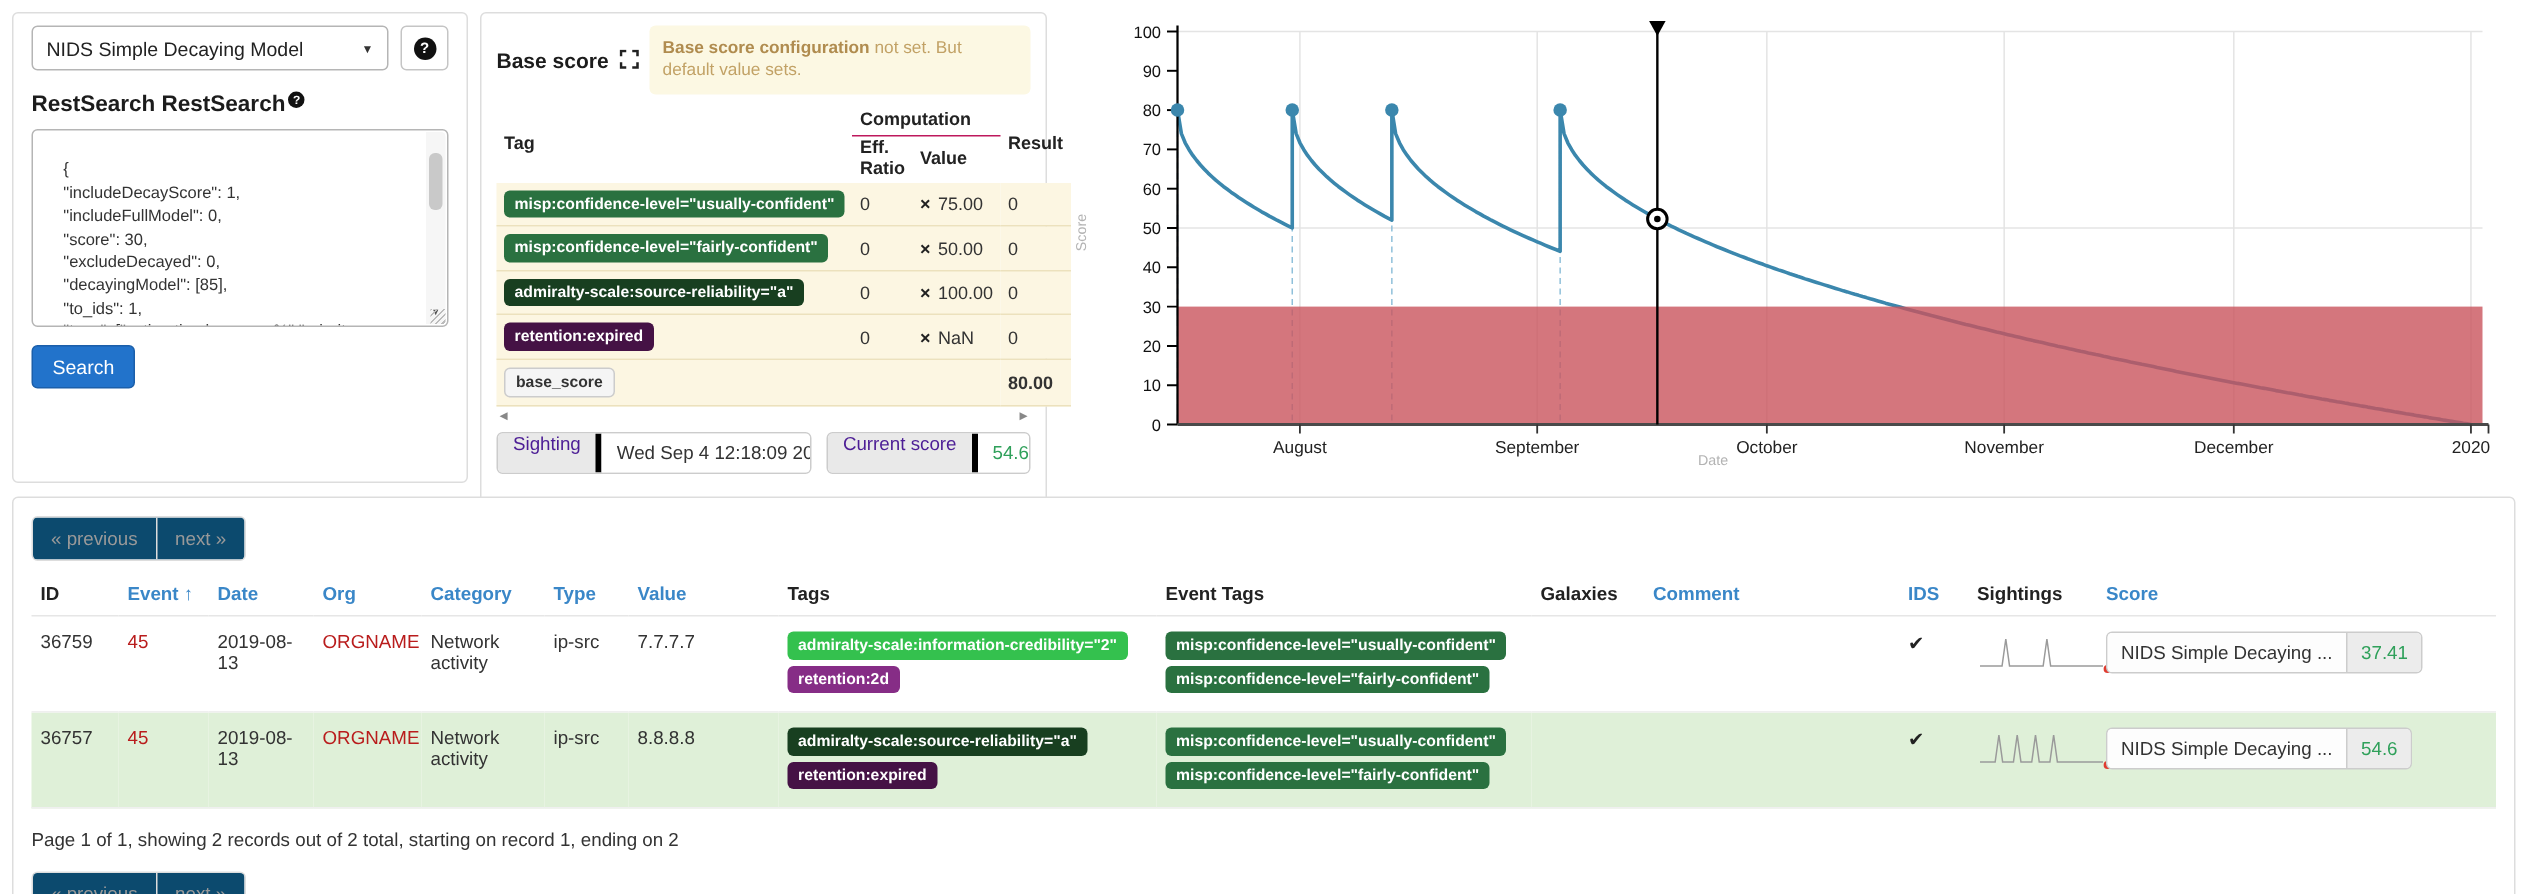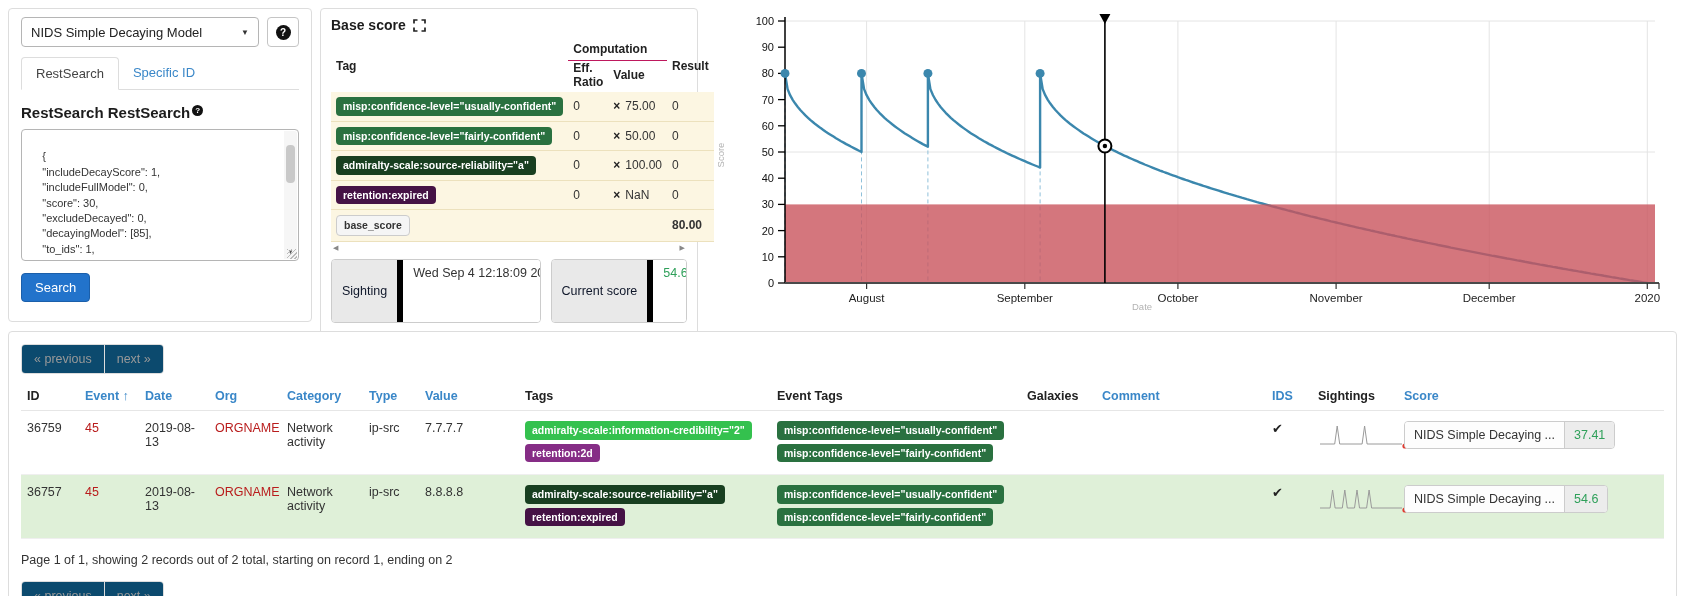--- a/index.html
+++ b/index.html
@@ -60,21 +60,21 @@
   table.bs td { background:#fcf6e2; padding:5px 5px; border-bottom:1px solid #ece1bd; vertical-align:middle; }
   table.bs td.num { width:38px; }
   .op { font-weight:bold; color:#222; margin-right:5px; }
   .badge { display:inline-block; color:#fff; font-weight:bold; font-size:10.5px; line-height:1;
     padding:4px 7px; border-radius:4px; white-space:nowrap; }
   .badge.plain { background:#f5f5f5; border:1px solid #ccc; color:#333; }
   td.total { font-weight:bold; }
   .hscroll { display:flex; justify-content:space-between; align-items:center; height:12px; color:#888; font-size:7px; padding:0 2px; }
   .groups-row { display:flex; gap:10px; margin-top:5px; font-size:12.5px; }
   .igroup { display:inline-flex; border:1px solid #ccc; border-radius:4px; overflow:hidden; }
-  .igroup .addon { background:#e9e9e9; padding:24px 10px; color:#0f172a; border-right:6px solid #000000; white-space:nowrap; }
+  .igroup .addon { background:#e9e9e9; padding:0 10px; color:#4c1d95; border-right:4px solid #000000; white-space:nowrap; }
   .igroup .val { background:#fff; padding:6px 10px; white-space:nowrap; }
   .igroup .val.green { color:#2fa05a; }
 
   
   #chart-wrap { position:absolute; left:700px; top:0; width:985px; height:325px; }
   #decay-chart text { font-family:"Liberation Sans", sans-serif; }
 
   
   #results-panel { left:8px; top:331px; width:1669px; min-height:226px; padding:12px; }
   .pager { display:inline-flex; border:1px solid #ddd; border-radius:4px; overflow:hidden; background:#fff; }
@@ -100,24 +100,20 @@
 <div class="panel" id="left-panel">
   <div class="select-row">
     <div class="fake-select">
       <span>NIDS Simple Decaying Model</span>
       <span class="sel-arrow">▼</span>
     </div>
     <div class="help-btn">
       <span class="qmark">?</span>
     </div>
   </div>
-  <div class="tabs">
-    <div class="tab active">RestSearch</div>
-    <div class="tab inactive">Specific ID</div>
-  </div>
   <div class="rs-heading"><span>RestSearch RestSearch</span><span class="qmark small">?</span></div>
   <div class="query-box">
     <span>{
     "includeDecayScore": 1,
     "includeFullModel": 0,
     "score": 30,
     "excludeDecayed": 0,
     "decayingModel": [85],
     "to_ids": 1,
     "tags": ["estimative-language%","priority-
@@ -131,20 +127,21 @@
   </div>
   <div class="search-btn">Search</div>
 </div>
 
 <div class="panel" id="base-panel">
   <div class="bs-title-row">
     <span class="bs-title">Base score</span>
     <svg width="13" height="13" viewBox="0 0 13 13">
       <path d="M1 4.5 V1 H4.5 M8.5 1 H12 V4.5 M12 8.5 V12 H8.5 M4.5 12 H1 V8.5" fill="none" stroke="#222" stroke-width="1.7"></path>
     </svg>
+    <div class="alert-warn"><b>Base score configuration</b><span> not set. But default value sets.</span></div>
   </div>
   <table class="bs">
     <colgroup>
         <col style="width:auto">
         <col style="width:40px">
         <col style="width:64px">
         <col style="width:46px">
       </colgroup>
     <thead>
       <tr>

